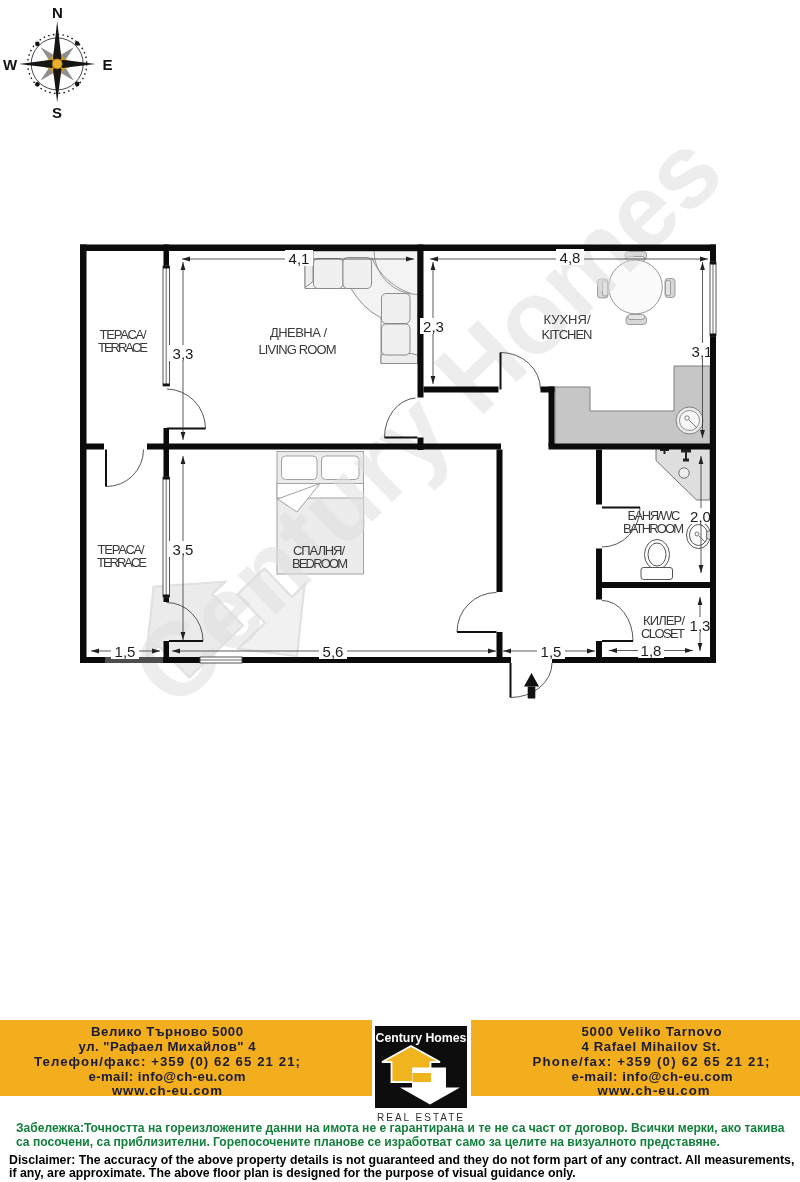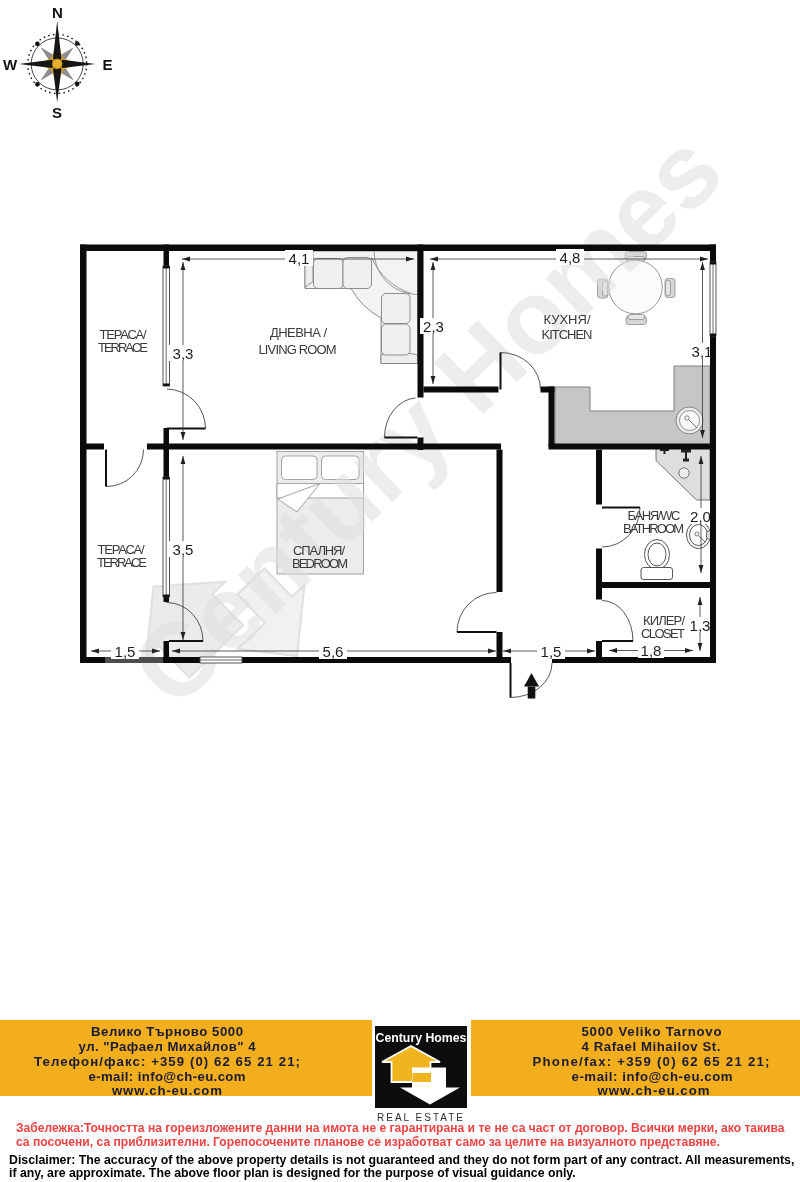--- a/index.html
+++ b/index.html
@@ -376,21 +376,21 @@
   <text x="49" y="21.5" font-family="Liberation Serif,serif" font-size="12.3" font-weight="bold" fill="#fff" text-anchor="middle">Century Homes</text>
 
   <polygon points="39,26 68,42 58.5,42 58.5,62 19.5,62 19.5,42 10,42" fill="#f0b41e" stroke="#fff" stroke-width="1.8"></polygon>
 
   <polygon points="40,47.5 74,47.5 74,67.5 88,67.5 58,84.5 28,67.5 40,67.5" fill="#fff"></polygon>
   <rect x="40.5" y="53" width="18.5" height="9" fill="#f0b41e"></rect>
 
   <text x="49" y="100.5" font-size="10" letter-spacing="2" fill="#2e2e2e" text-anchor="middle">REAL ESTATE</text>
 </svg>
 
-<div class="abs" style="left:16px;top:1122px;width:784px;font-size:12.1px;font-weight:bold;color:#ef4444;line-height:13.6px;white-space:nowrap;">
+<div class="abs" style="left:16px;top:1122px;width:784px;font-size:12.1px;font-weight:bold;color:#15803d;line-height:13.6px;white-space:nowrap;">
 Забележка:Точността на гореизложените данни на имота не е гарантирана и те не са част от договор. Всички мерки, ако такива<br>
 са посочени, са приблизителни. Горепосочените планове се изработват само за целите на визуалното представяне.
 </div>
 
 <div class="abs" style="left:9px;top:1154px;width:790px;font-size:12.3px;font-weight:bold;color:#000000;line-height:12.8px;white-space:nowrap;">
 Disclaimer: The accuracy of the above property details is not guaranteed and they do not form part of any contract. All measurements,<br>
 if any, are approximate. The above floor plan is designed for the purpose of visual guidance only.
 </div>
 
 </body></html>

